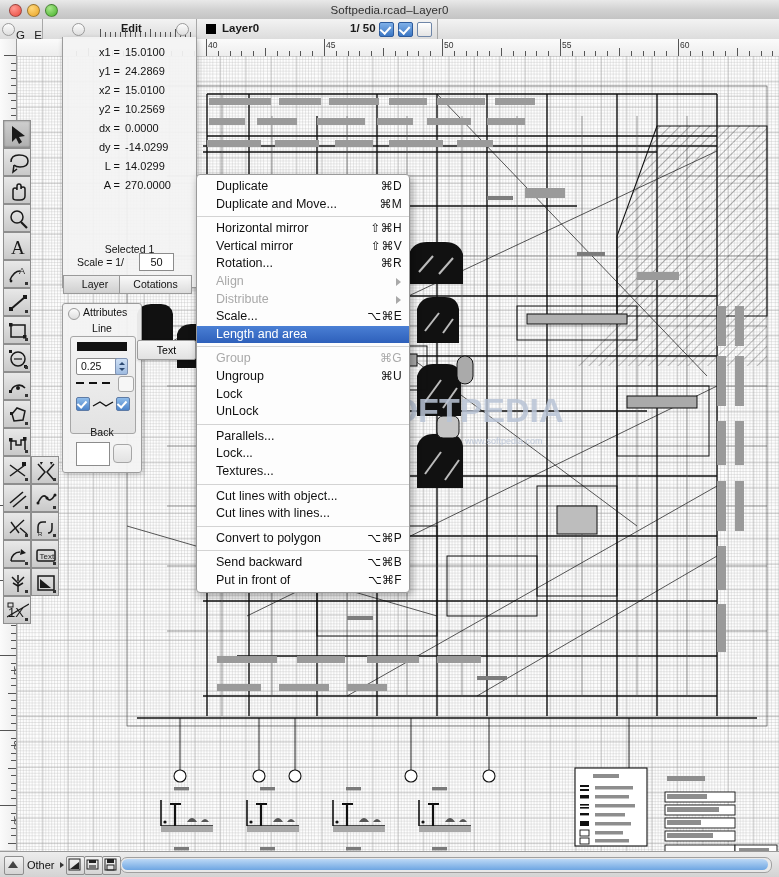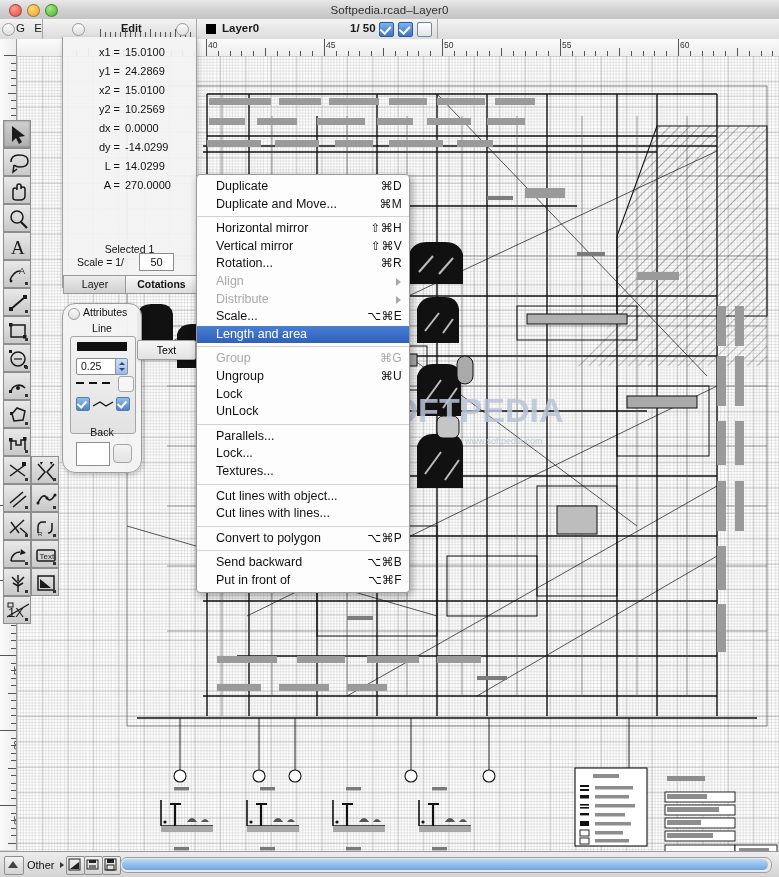--- a/index.html
+++ b/index.html
@@ -19,21 +19,21 @@
   .l-max{background:radial-gradient(circle at 35% 30%,#a7e88a,#46b02a);}
   .tl-title{width:779px;text-align:center;font-size:11.5px;color:#303030;
     letter-spacing:.1px;}
 
   
   .toolbar2{position:absolute;left:0;top:19px;width:779px;height:20px;
     background:linear-gradient(to bottom,#f3f3f3,#dcdcdc);
     border-bottom:1px solid #9a9a9a;font-size:11px;color:#1a1a1a;}
   .t2-knob{position:absolute;width:11px;height:11px;border-radius:50%;
     border:1px solid #9b9b9b;background:linear-gradient(to bottom,#fcfcfc,#dedede);}
-  .t2-ge{position:absolute;left:16px;top:3px;font-size:11.5px;letter-spacing:3px;}
+  .t2-ge{position:absolute;left:16px;top:10px;font-size:11.5px;letter-spacing:3px;}
   .t2-edit{position:absolute;left:121px;top:3px;font-size:11px;font-weight:bold;}
   .t2-sep{position:absolute;top:0;width:1px;height:20px;background:#a8a8a8;}
   .t2-ruler{position:absolute;top:0;height:20px;overflow:hidden;}
   .t2-swatch{position:absolute;left:206px;top:5px;width:10px;height:10px;background:#000;}
   .t2-layer{position:absolute;left:222px;top:3px;font-size:11.5px;font-weight:bold;}
   .t2-scale{position:absolute;left:350px;top:3px;font-size:11.5px;font-weight:bold;}
   .t2-chk{position:absolute;top:3px;width:13px;height:13px;border-radius:2px;
     border:1px solid #6f86a8;background:linear-gradient(to bottom,#fff,#e4e4e4);}
   .t2-chk.on{background:linear-gradient(to bottom,#7fb0e8,#3c77c4);border-color:#2d5b9c;}
   .t2-chk.on:after{content:"";position:absolute;left:2px;top:1px;width:5px;height:8px;
@@ -79,21 +79,21 @@
   .cp-scale{position:absolute;left:14px;top:219px;font-size:10.5px;}
   .cp-scaleinput{position:absolute;left:76px;top:216px;width:33px;height:16px;
     background:#fff;border:1px solid #8c8c8c;font-size:11px;text-align:center;line-height:16px;}
   .cp-tabs{position:absolute;left:0;top:238px;width:133px;height:18px;}
   .cp-tab{position:absolute;height:17px;line-height:17px;text-align:center;font-size:10.5px;
     border:1px solid #9a9a9a;background:linear-gradient(to bottom,#fafafa,#dcdcdc);}
   .cp-tab.active{background:linear-gradient(to bottom,#ececec,#cfcfcf);}
 
   
   .attrpal{position:absolute;left:62px;top:303px;width:78px;height:168px;
-    background:rgba(243,243,243,.95);border:1px solid #9c9c9c;border-radius:13px;
+    background:rgba(243,243,243,.95);border:1px solid #9c9c9c;border-radius:3px;
     box-shadow:1px 2px 5px rgba(0,0,0,.22);font-size:10.5px;color:#111;}
   .ap-title{position:absolute;left:20px;top:2px;font-size:10.5px;}
   .ap-knob{position:absolute;left:5px;top:4px;width:10px;height:10px;border-radius:50%;
     border:1px solid #9b9b9b;background:linear-gradient(to bottom,#fcfcfc,#dedede);}
   .ap-sec{position:absolute;width:100%;text-align:center;font-size:10.5px;}
   .ap-box{position:absolute;border:1px solid #a6a6a6;border-radius:3px;
     background:linear-gradient(to bottom,#f4f4f4,#e2e2e2);}
   .ap-swatch{position:absolute;background:#111;}
   .ap-num{position:absolute;background:#fff;border:1px solid #8c8c8c;border-radius:2px;
     font-size:10.5px;line-height:15px;padding-left:4px;}
@@ -770,21 +770,21 @@
         <div class="cp-row" style="top: 139px;">
           <span class="cp-k">A =</span>
           <span class="cp-v">270.0000</span>
         </div>
       </div>
     <div class="cp-sel">Selected  1</div>
     <div class="cp-scale">Scale = 1/</div>
     <div class="cp-scaleinput">50</div>
     <div class="cp-tabs">
       <div class="cp-tab active" style="left:0;width:62px;">Layer</div>
-      <div class="cp-tab" style="left:62px;width:71px;font-weight:bold;">Cotations</div>
+      <div class="cp-tab" style="left:56px;width:71px;">Cotations</div>
     </div>
   </div>
 
   <div class="attrpal">
     <div class="ap-knob"></div>
     <div class="ap-title">Attributes</div>
     <div class="ap-sec" style="top:18px;">Line</div>
     <div class="ap-box" style="left:7px;top:32px;width:64px;height:96px;"></div>
     <div class="ap-swatch" style="left:14px;top:38px;width:50px;height:9px;"></div>
     <div class="ap-num" style="left:13px;top:54px;width:38px;height:15px;">0.25</div>

